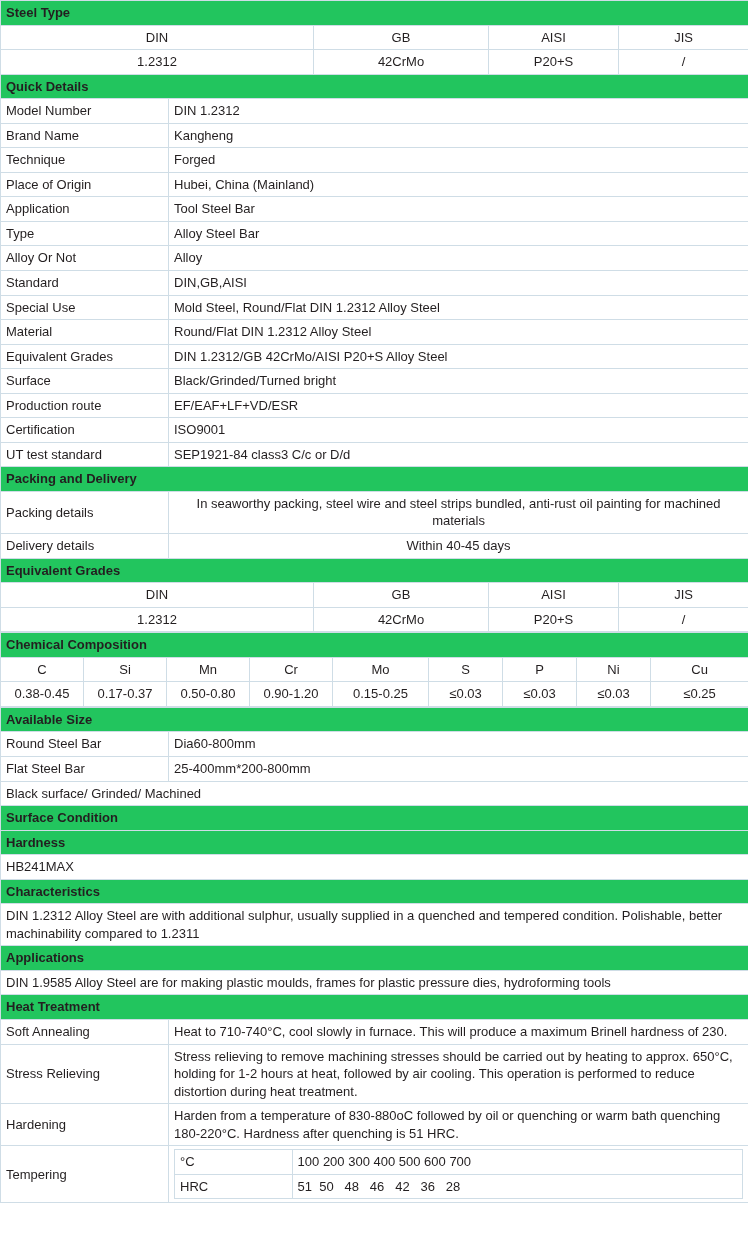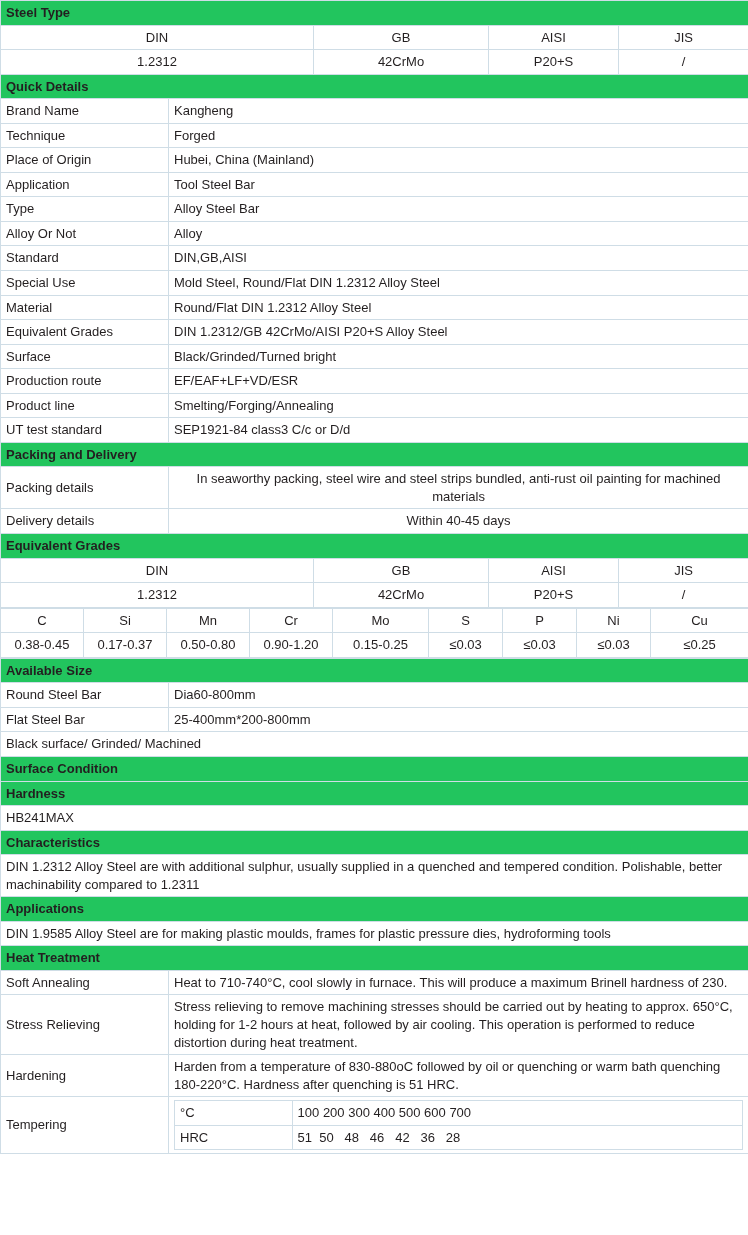--- a/index.html
+++ b/index.html
@@ -91,20 +91,24 @@
       <td class="center" colspan="2">1.2312</td>
       <td class="center">42CrMo</td>
       <td class="center">P20+S</td>
       <td class="center">/</td>
     </tr>
 
     <tr>
       <td class="section" colspan="5">Quick Details</td>
     </tr>
     <tr>
+          <td class="label">Model Number</td>
+          <td colspan="4">DIN 1.2312</td>
+        </tr>
+    <tr>
           <td class="label">Brand Name</td>
           <td colspan="4">Kangheng</td>
         </tr>
     <tr>
           <td class="label">Technique</td>
           <td colspan="4">Forged</td>
         </tr>
     <tr>
           <td class="label">Place of Origin</td>
           <td colspan="4">Hubei, China (Mainland)</td>
@@ -139,22 +143,22 @@
         </tr>
     <tr>
           <td class="label">Surface</td>
           <td colspan="4">Black/Grinded/Turned bright</td>
         </tr>
     <tr>
           <td class="label">Production route</td>
           <td colspan="4">EF/EAF+LF+VD/ESR</td>
         </tr>
     <tr>
-          <td class="label">Product line</td>
-          <td colspan="4">Smelting/Forging/Annealing</td>
+          <td class="label">Certification</td>
+          <td colspan="4">ISO9001</td>
         </tr>
     <tr>
           <td class="label">UT test standard</td>
           <td colspan="4">SEP1921-84 class3 C/c or D/d</td>
         </tr>
 
     <tr>
       <td class="section" colspan="5">Packing and Delivery</td>
     </tr>
     <tr>
@@ -190,20 +194,23 @@
         <col style="width:83px">
         <col style="width:83px">
       <col style="width:83px">
         <col style="width:96px">
         <col style="width:74px">
       <col style="width:74px">
         <col style="width:74px">
         <col style="width:98px">
     </colgroup>
     <tbody>
+        <tr>
+      <td class="section" colspan="9">Chemical Composition</td>
+    </tr>
     <tr>
       <td class="center">C</td>
       <td class="center">Si</td>
       <td class="center">Mn</td>
       <td class="center">Cr</td>
       <td class="center">Mo</td>
       <td class="center">S</td>
       <td class="center">P</td>
       <td class="center">Ni</td>
       <td class="center">Cu</td>

